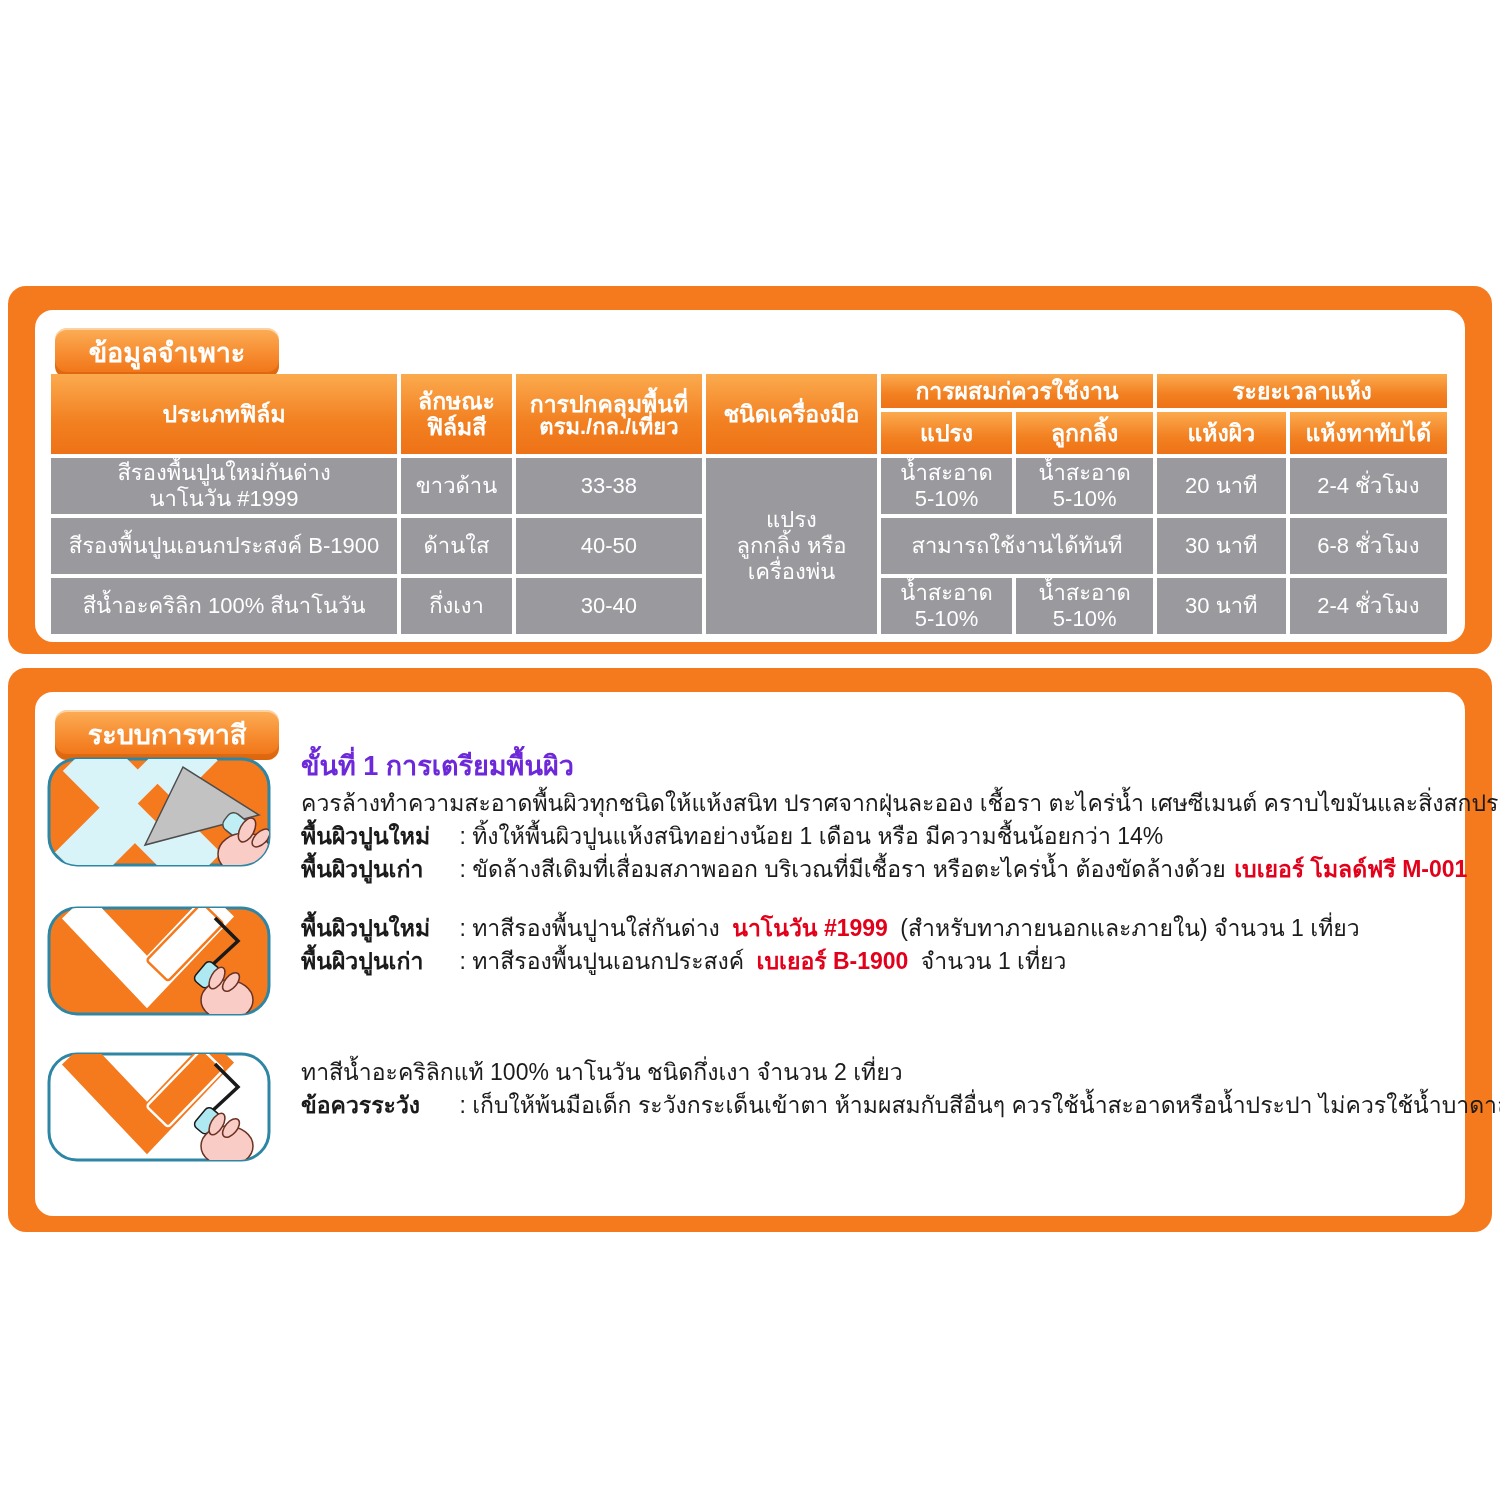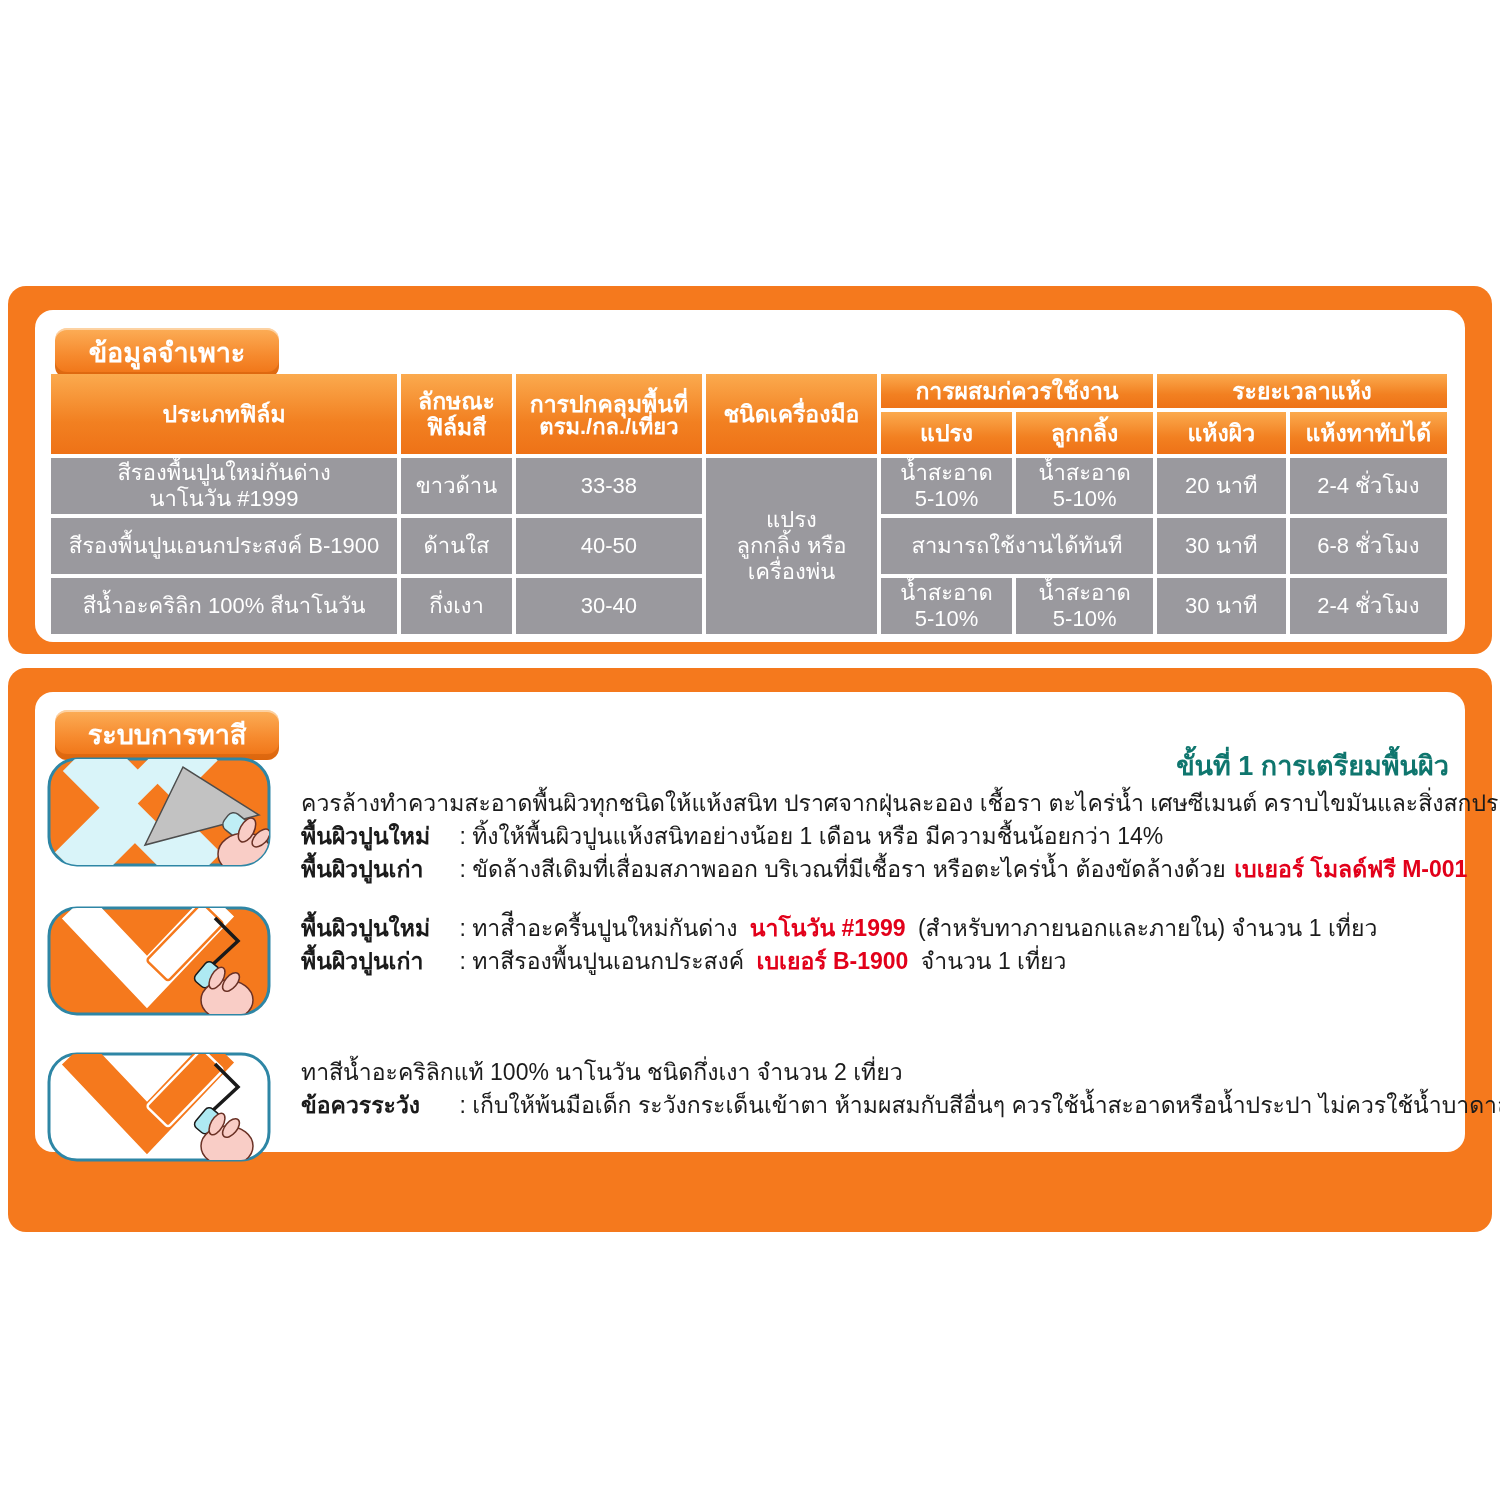--- a/index.html
+++ b/index.html
@@ -12,21 +12,21 @@
     position:absolute;left:8px;width:1484px;
     background:#f5791d;border-radius:18px;
   }
   #band-spec{top:286px;height:368px;}
   #band-system{top:668px;height:564px;}
   .panel{
     position:absolute;left:27px;width:1430px;
     background:#ffffff;border-radius:18px;
   }
   #panel-spec{top:24px;height:332px;}
-  #panel-system{top:24px;height:460px;}
+  #panel-system{top:24px;height:524px;}
   .badge{
     position:absolute;left:20px;top:18px;
     min-width:180px;height:50px;padding:0 22px;
     background:linear-gradient(180deg,#fcae57 0%,#f68a2e 55%,#ef7113 100%);
     border-radius:12px;
     box-shadow:inset 0 2px 0 rgba(255,255,255,.45), inset 0 -6px 0 rgba(190,80,0,.35);
     color:#fff;font-weight:bold;font-size:27px;line-height:50px;text-align:center;
   }
   
   table.spec{
@@ -53,21 +53,21 @@
   }
   #step-1{top:58px;}
   #step-2{top:214px;}
   #step-3{top:360px;}
   .step-icon{width:224px;height:110px;flex:none;display:block;}
   #step-1 .step-icon{margin-top:7px;}
   .step-text{margin-left:30px;flex:1;min-width:0;}
   #step-2 .step-text{margin-top:6px;}
   #step-3 .step-text{margin-top:4px;}
   .step-title{
-    color:#0f766e;font-weight:bold;font-size:27px;line-height:32px;margin:0 0 5px 0;text-align:right;
+    color:#6d28d9;font-weight:bold;font-size:27px;line-height:32px;margin:0 0 5px 0;
   }
   .step-line{
     color:#1b1b1b;font-size:23px;line-height:33px;white-space:nowrap;
   }
   .lbl{font-weight:bold;display:inline-block;min-width:152px;}
   .hl{color:#e2001a;font-weight:bold;margin:0 6px;}
   .hl-tight{color:#e2001a;font-weight:bold;margin-left:2px;text-align:center;}
 </style>
 </head>
 <body>
@@ -223,21 +223,21 @@
           <g fill="#f9cdc6" stroke="#6b3226" stroke-width="1.5">
             <ellipse cx="180" cy="94" rx="26" ry="20"></ellipse>
             <ellipse cx="170" cy="72" rx="6" ry="12" transform="rotate(30 170 72)"></ellipse>
             <ellipse cx="184" cy="76" rx="6" ry="11" transform="rotate(40 184 76)"></ellipse>
           </g>
         </g>
       </svg>
       <div class="step-text">
         <div class="step-line">
           <span class="lbl">พื้นผิวปูนใหม่</span>
-          <span>: ทาสีำอะครื้นปูนใหม่กันด่าง</span>
+          <span>: ทาสีรองพื้นปูานใส่กันด่าง</span>
           <span class="hl">นาโนวัน #1999</span>
           <span>(สำหรับทาภายนอกและภายใน) จำนวน 1 เที่ยว</span>
         </div>
         <div class="step-line">
           <span class="lbl">พื้นผิวปูนเก่า</span>
           <span>: ทาสีรองพื้นปูนเอนกประสงค์</span>
           <span class="hl">เบเยอร์ B-1900</span>
           <span>จำนวน 1 เที่ยว</span>
         </div>
       </div>

